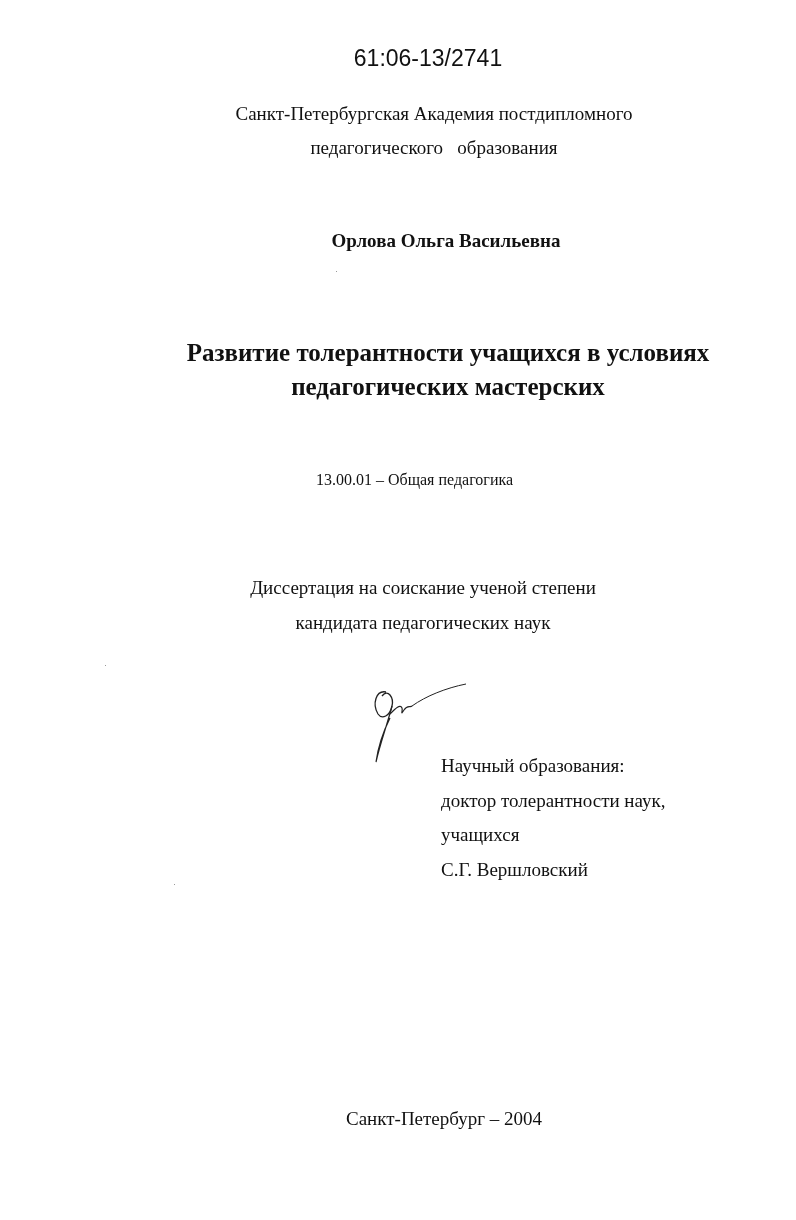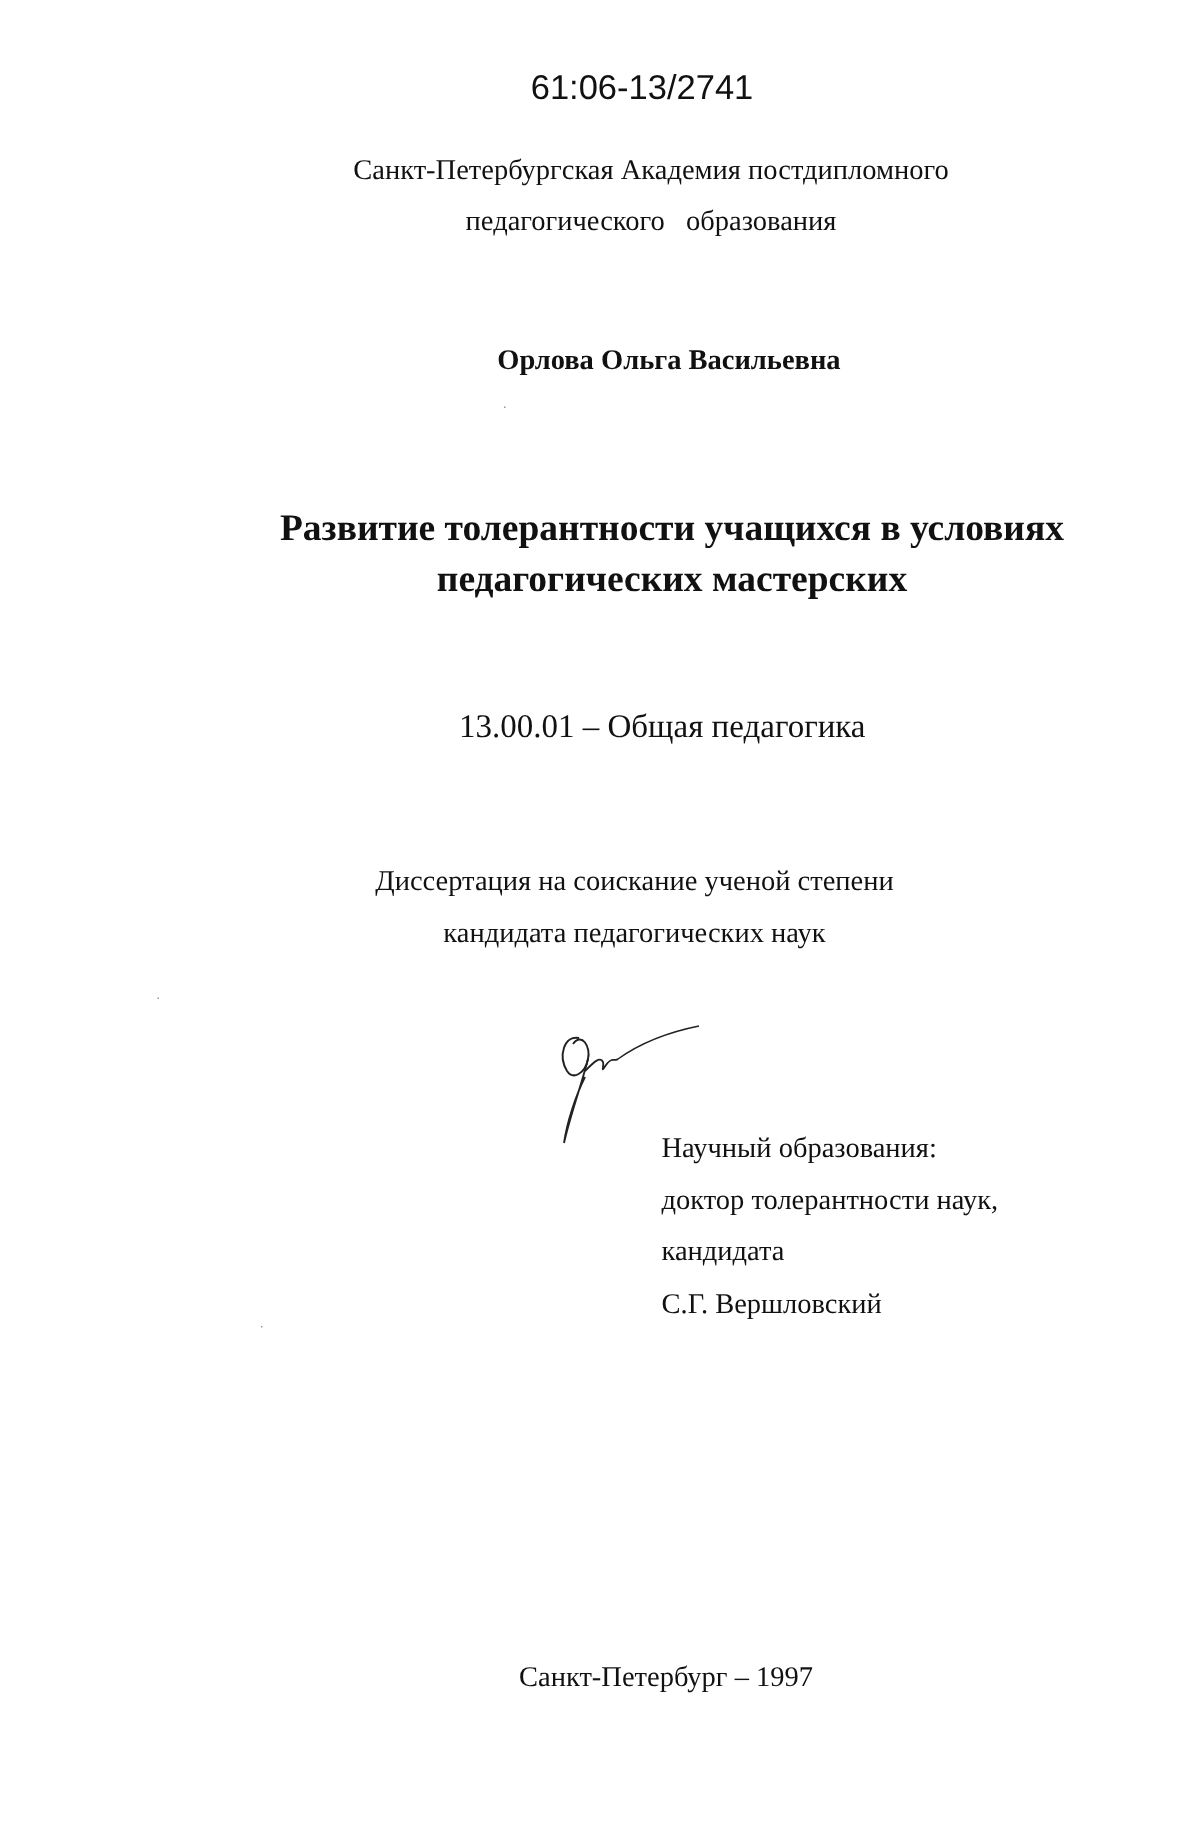--- a/index.html
+++ b/index.html
@@ -4,21 +4,21 @@
 <style>
   html, body { margin: 0; padding: 0; background: #ffffff; }
   body { width: 796px; height: 1220px; position: relative; overflow: hidden; color: #111; }
   .serif { font-family: "Liberation Serif", "DejaVu Serif", serif; }
   .sans { font-family: "Liberation Sans", "DejaVu Sans", sans-serif; }
   .abs { position: absolute; white-space: nowrap; }
   .code { left: 0; width: 856px; text-align: center; top: 45px; font-size: 23px; }
   .inst { left: 0; width: 868px; text-align: center; font-size: 19px; }
   .author { left: 0; width: 892px; text-align: center; top: 230px; font-size: 19px; font-weight: bold; }
   .title { left: 0; width: 896px; text-align: center; font-size: 25px; font-weight: bold; }
-  .spec { left: 306px; top: 471px; font-size: 22px; }
+  .spec { left: 316px; top: 471px; font-size: 16px; }
   .diss { left: 0; width: 846px; text-align: center; font-size: 19px; }
   .sup { left: 441px; font-size: 19px; }
   .city { left: 346px; top: 1108px; font-size: 19px; }
   .dot { position: absolute; width: 1px; height: 1px; background: #999; }
   .sig { position: absolute; left: 366px; top: 678px; }
 </style>
 </head>
 <body>
 
 <div>
@@ -40,21 +40,21 @@
 
   <svg class="sig" width="110" height="90" viewBox="0 0 110 90">
     <path d="M20 14 C10 12 6 26 12 36 C16 42 24 38 26 28 C28 20 22 10 16 18" fill="none" stroke="#222" stroke-width="1.3"></path>
     <path d="M26 28 C22 44 14 66 10 84 C12 70 18 52 24 40" fill="none" stroke="#222" stroke-width="1.2"></path>
     <path d="M24 36 C30 30 34 26 36 30 C37 33 34 38 38 32 C42 26 44 30 46 28" fill="none" stroke="#222" stroke-width="1.2"></path>
     <path d="M46 28 C60 18 80 10 100 6" fill="none" stroke="#222" stroke-width="1"></path>
   </svg>
 
   <div class="abs serif sup" style="top:755px;">Научный образования:</div>
   <div class="abs serif sup" style="top:790px;">доктор толерантности наук,</div>
-  <div class="abs serif sup" style="top:824px;">кандидата</div>
+  <div class="abs serif sup" style="top:824px;">учащихся</div>
   <div class="abs serif sup" style="top:859px;">С.Г. Вершловский</div>
 
-  <div class="abs serif city">Санкт-Петербург – 1997</div>
+  <div class="abs serif city">Санкт-Петербург – 2004</div>
 
   <div class="dot" style="left:336px; top:271px;"></div>
   <div class="dot" style="left:105px; top:665px;"></div>
   <div class="dot" style="left:174px; top:884px;"></div>
 </div>
 
 </body></html>

